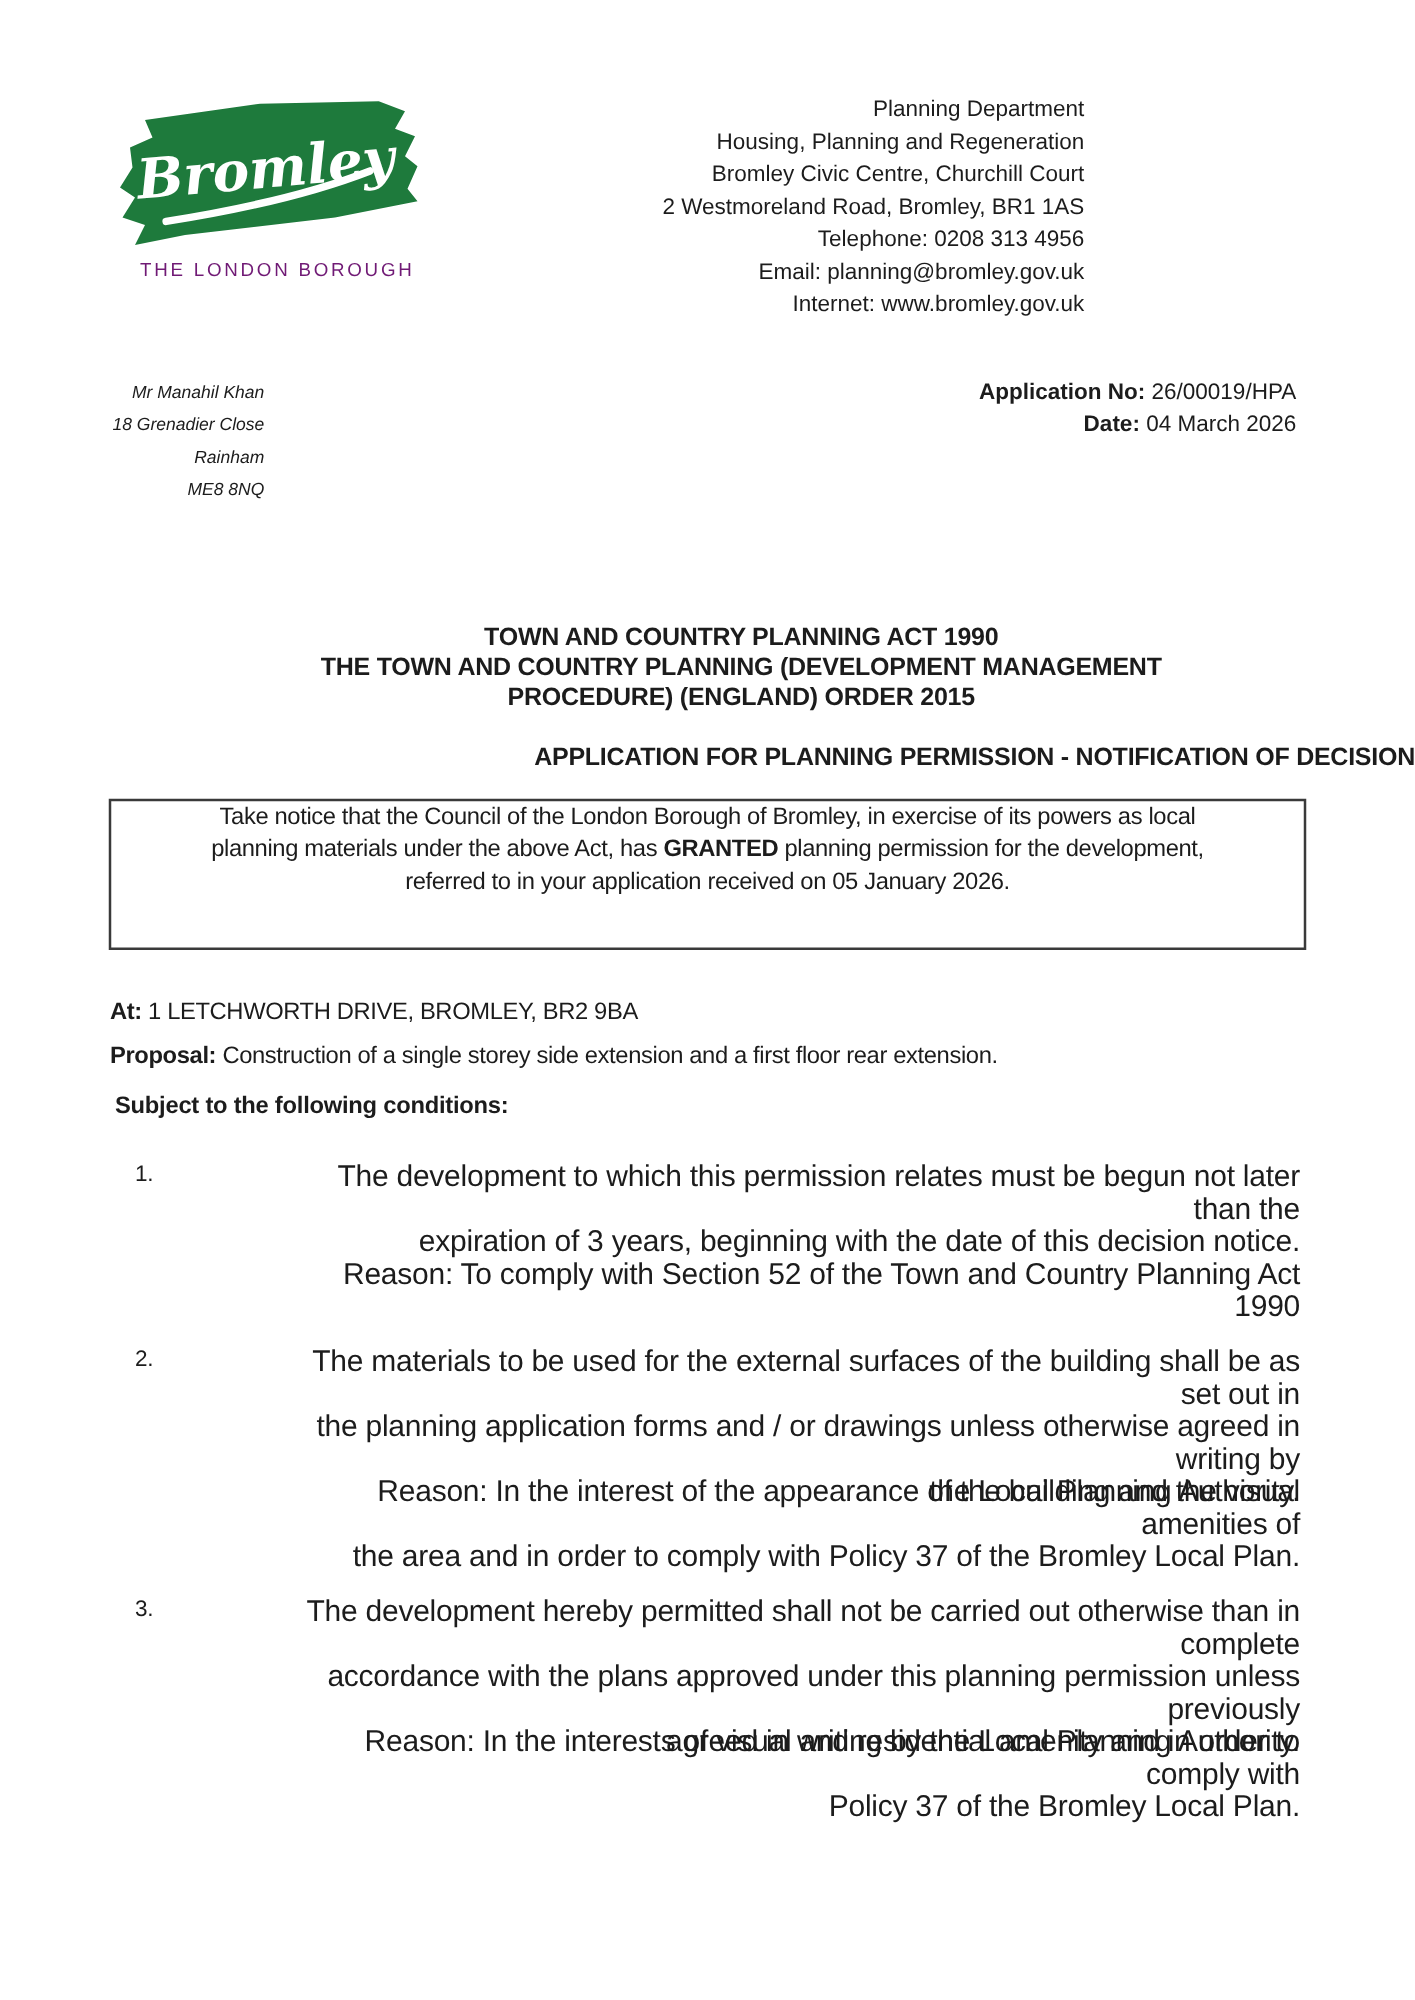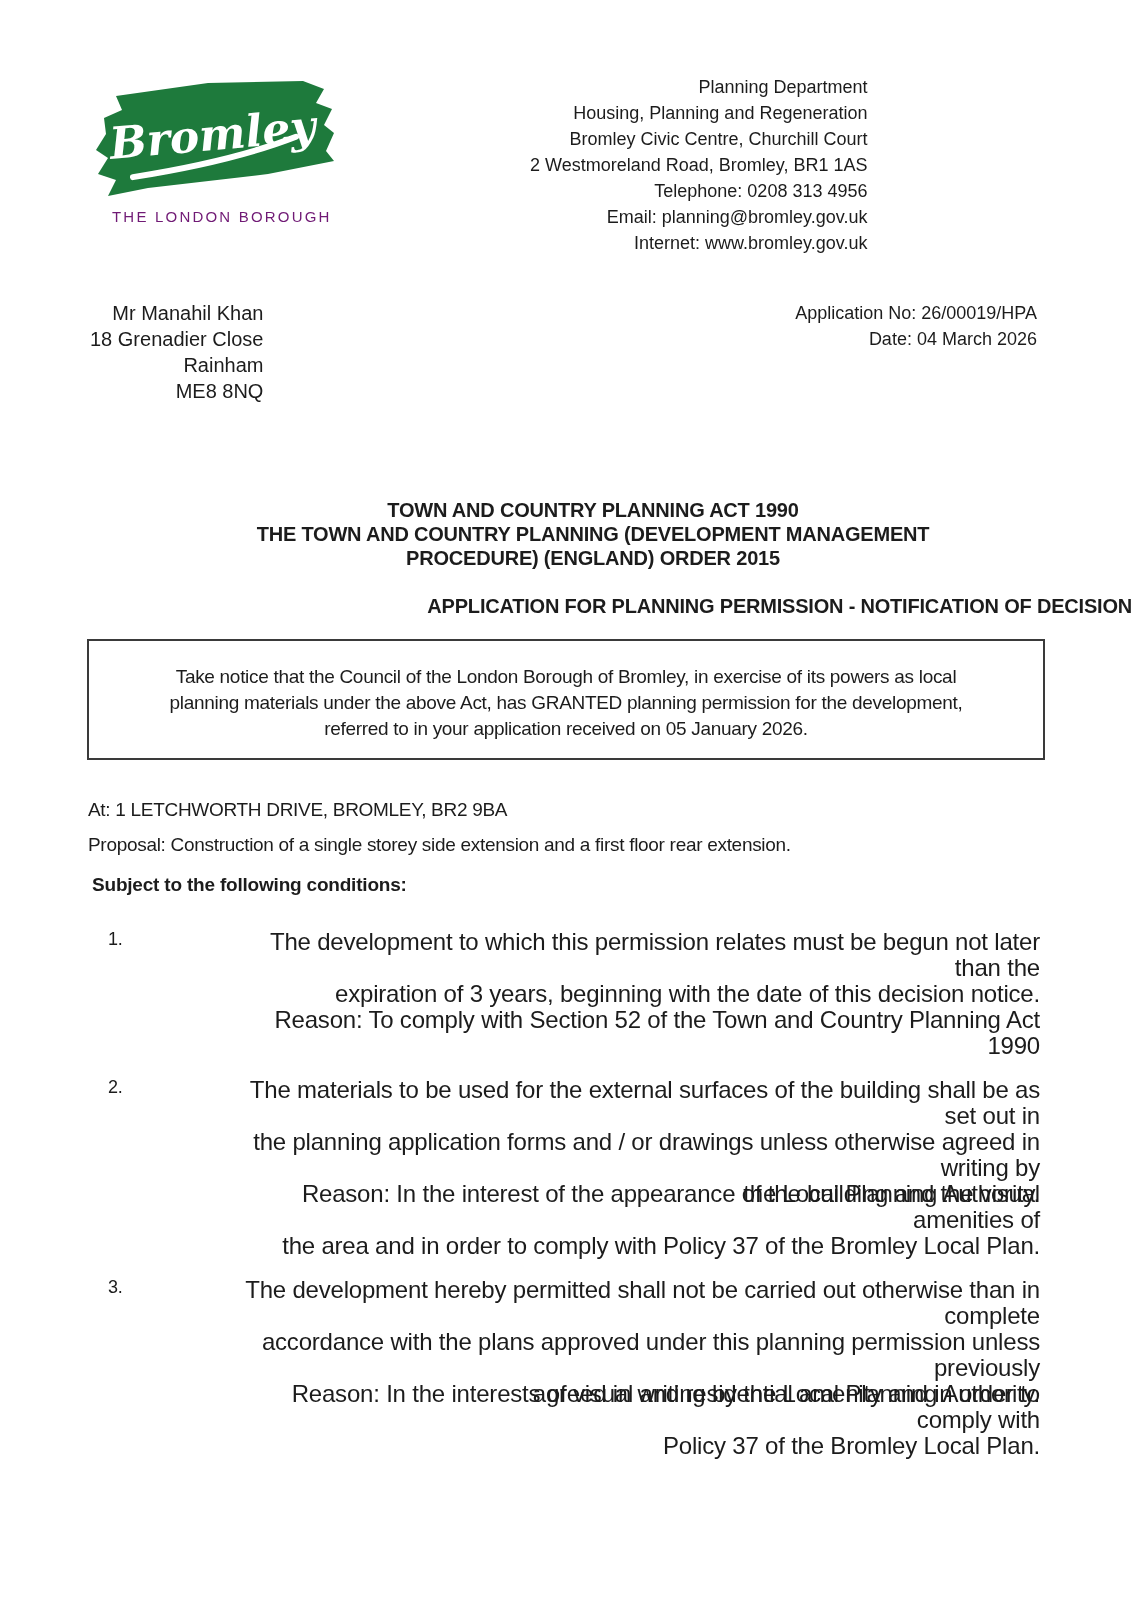--- a/index.html
+++ b/index.html
@@ -2,35 +2,35 @@
 <html><head>
 <meta charset="utf-8">
 <style>
   html,body{margin:0;padding:0;background:#ffffff;}
   .page{
     position:relative;width:1132px;height:1600px;background:#ffffff;
     font-family:"Liberation Sans",sans-serif;color:#1c1c1c;overflow:hidden;
   }
   .ml{white-space:pre-line;text-align:right;}
   .abs{position:absolute;}
-  .b{font-weight:normal;}
+  .b{font-weight:bold;}
   
   .contact{left:530px;top:74px;font-size:18px;line-height:26px;}
   .logo-wrap{left:88px;top:70px;width:250px;}
   .tagline{left:112px;top:208px;font-size:15px;letter-spacing:2.2px;color:#701a75;}
   
-  .addressee{left:90px;top:300px;font-size:20px;line-height:26px;}
+  .addressee{left:90px;top:300px;font-size:14px;line-height:26px;font-style:italic;}
   .appinfo{right:95px;top:300px;font-size:18px;line-height:26px;text-align:right;}
   
   .titles{left:0;top:498px;width:100%;text-align:center;font-weight:bold;font-size:20px;line-height:24px;letter-spacing:-0.2px;margin-left:27px;}
   .decision{left:0;top:595px;width:100%;text-align:right;font-weight:bold;font-size:20px;letter-spacing:-0.2px;}
   
   .noticebox{
     left:87px;top:639px;width:958px;height:121px;box-sizing:border-box;
-    border:2px solid #3a3a3a;text-align:center;padding-top:23px;
+    border:2px solid #3a3a3a;text-align:center;
     font-size:19px;line-height:26px;letter-spacing:-0.3px;
   }
   
   .atline{left:88px;top:799px;font-size:19px;letter-spacing:-0.3px;}
   .proposalline{left:88px;top:834px;font-size:19px;letter-spacing:-0.3px;}
   .subject{left:92px;top:874px;font-size:19px;font-weight:bold;letter-spacing:-0.2px;}
   
   .cond-num{position:absolute;left:108px;font-size:18px;letter-spacing:-0.2px;}
   .cond-body{position:absolute;left:220px;width:820px;font-size:24px;line-height:26px;letter-spacing:-0.2px;}
 </style>

